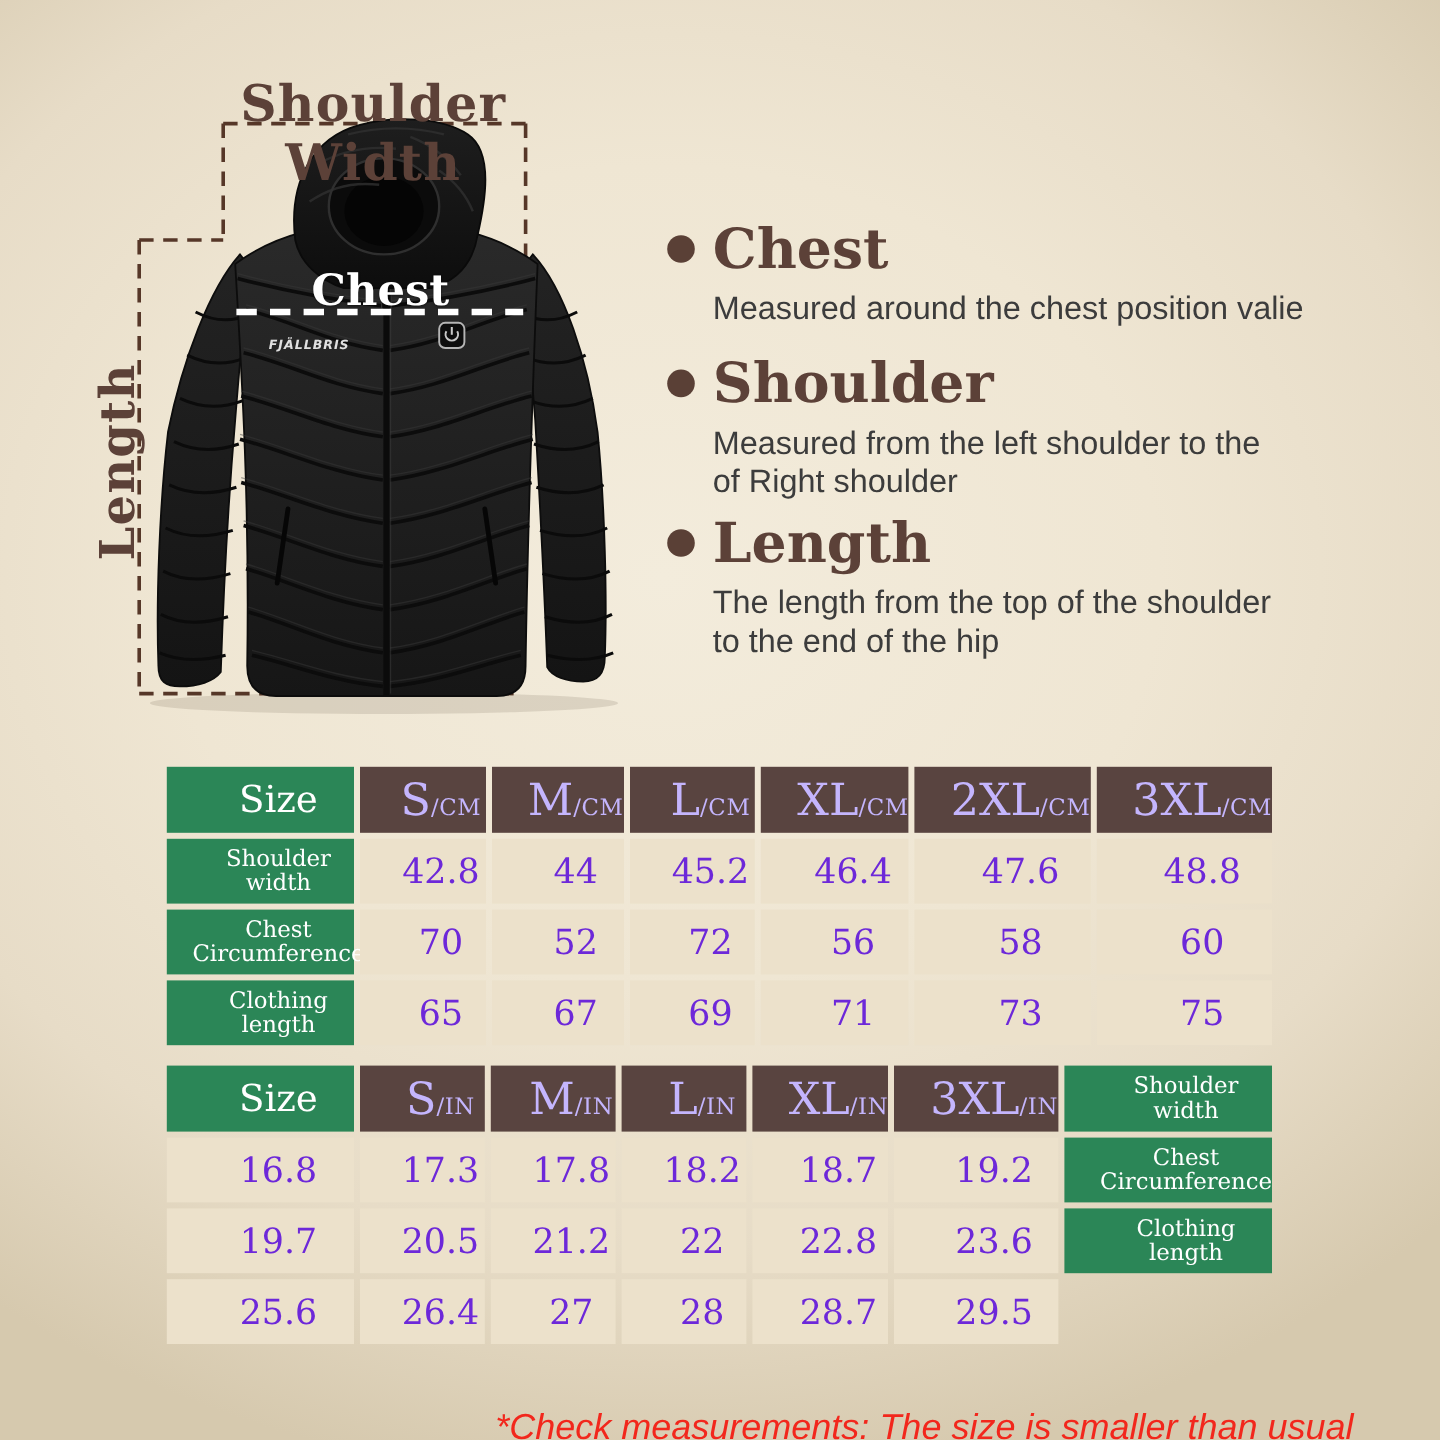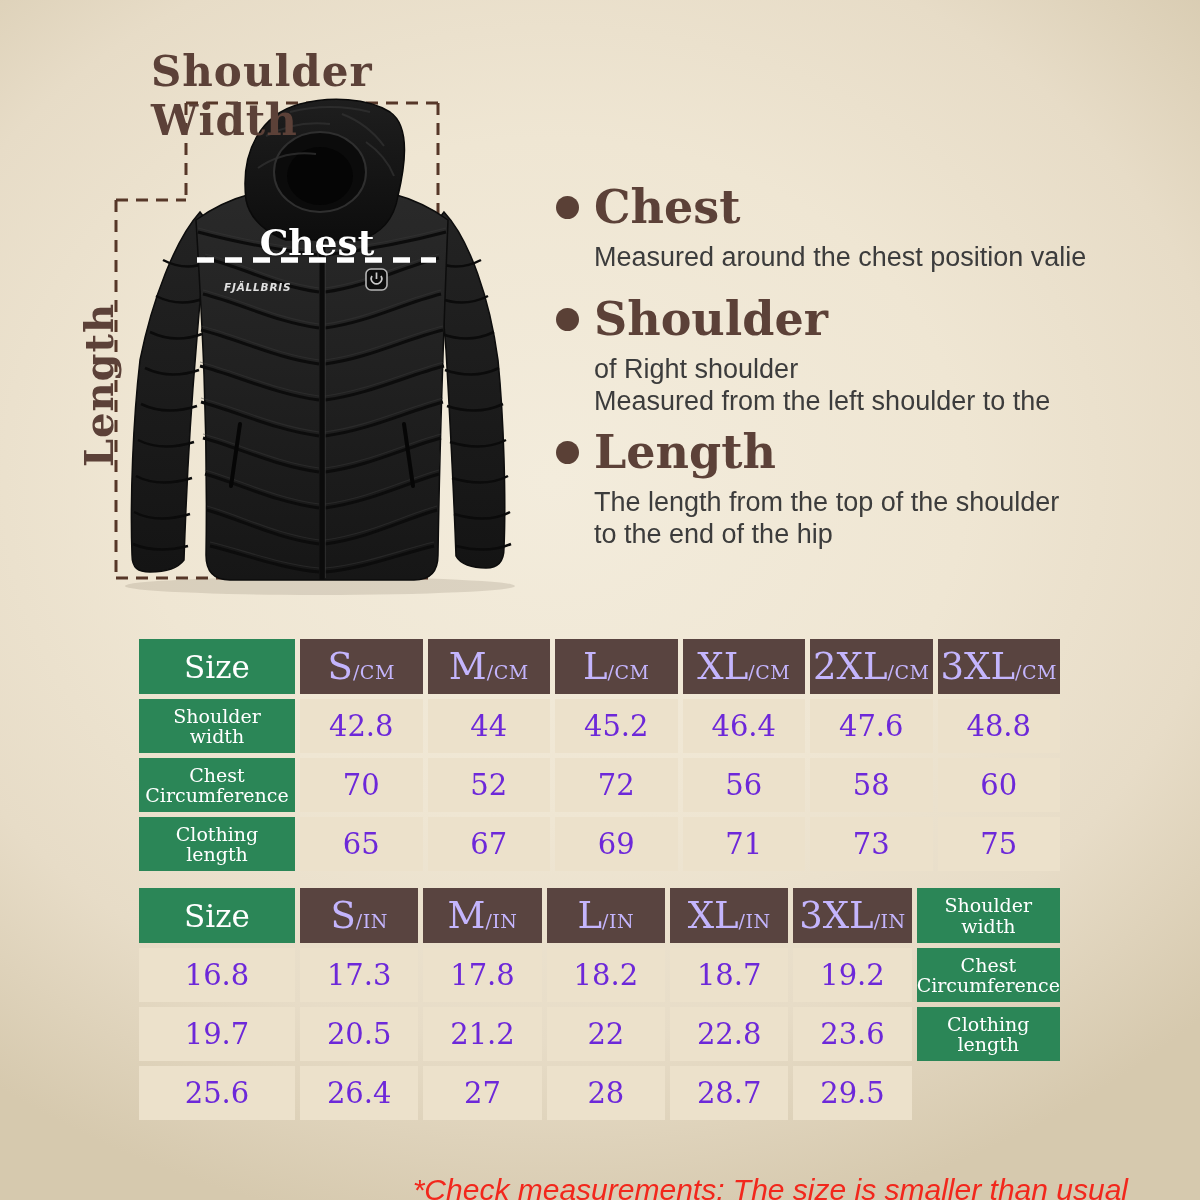--- a/index.html
+++ b/index.html
@@ -1,38 +1,38 @@
 <!DOCTYPE html>
 <html><head>
 <meta charset="utf-8">
 <style>
   html,body{margin:0;padding:0;background:#d8ccb3;}
   .stage{position:relative;width:1200px;height:1200px;overflow:hidden;
     background:radial-gradient(ellipse 920px 760px at 46% 40%, #f3ecdc 0%, #efe6d3 45%, #e7dcc7 74%, #d6c9ae 100%);
     font-family:"Liberation Sans",sans-serif;}
   svg{position:absolute;left:0;top:0;}
   
-  .sw-title{position:absolute;left:151px;top:47px;width:320px;
+  .sw-title{position:absolute;left:151px;top:62px;width:320px;text-align:center;
     font:bold 42px "DejaVu Serif",serif;color:#5c4138;letter-spacing:1px;}
   .length-label{position:absolute;left:-32px;top:360px;width:260px;height:50px;
     display:flex;align-items:center;justify-content:center;transform:rotate(-90deg);
     font:bold 40px "DejaVu Serif",serif;color:#5c4138;letter-spacing:1px;}
   .chest-label{position:absolute;left:237px;top:221px;width:160px;text-align:center;
     font:bold 36px "DejaVu Serif",serif;color:#ffffff;text-shadow:0 1px 2px rgba(0,0,0,.45);}
   
   .def{position:absolute;left:556px;width:600px;}
   .def-head{display:flex;align-items:center;gap:15px;
     font:bold 46px "DejaVu Serif",serif;color:#5c4138;}
   .bullet{width:23px;height:23px;border-radius:50%;background:#5a4036;flex:0 0 auto;}
   .def-desc{margin:7px 0 0 38px;font:27px "Liberation Sans",sans-serif;color:#3c3c3c;line-height:1.2;}
   .def-desc span{display:block;}
   
   .size-table{position:absolute;left:139px;width:921px;display:grid;
     grid-template-columns:156px repeat(6,1fr);grid-template-rows:55px 54px 54px 54px;gap:5px;}
-  .cell{display:flex;align-items:center;justify-content:center;text-align:center;}
+  .cell{display:flex;align-items:center;justify-content:center;text-align:center;padding-left:30px;}
   .corner{background:#2b8657;color:#fff;font:31px "DejaVu Serif",serif;}
   .hcell{background:#594440;color:#c4b5fd;font-family:"DejaVu Serif",serif;}
   .sz{font-size:37px;}
   .unit{font-size:19px;letter-spacing:.5px;}
   .rlabel{background:#2b8657;color:#fff;font:19px "DejaVu Serif",serif;line-height:1.07;flex-direction:column;}
   .rlabel span{display:block;}
   .dcell{background:#ece1cb;color:#6d28d9;font:29px "DejaVu Serif",serif;}
   
   .footnote{position:absolute;right:72px;top:1173px;
     font:italic 30px "Liberation Sans",sans-serif;color:#f2271c;}
@@ -148,22 +148,22 @@
     <div class="def-desc">
       <span>Measured around the chest position valie</span>
     </div>
   </div>
   <div class="def" style="top:292px">
     <div class="def-head">
       <span class="bullet"></span>
       <span>Shoulder</span>
     </div>
     <div class="def-desc">
+      <span>Measured from the left shoulder to the</span>
       <span>of Right shoulder</span>
-      <span>Measured from the left shoulder to the</span>
     </div>
   </div>
   <div class="def" style="top:425px">
     <div class="def-head">
       <span class="bullet"></span>
       <span>Length</span>
     </div>
     <div class="def-desc">
       <span>The length from the top of the shoulder</span>
       <span>to the end of the hip</span>

